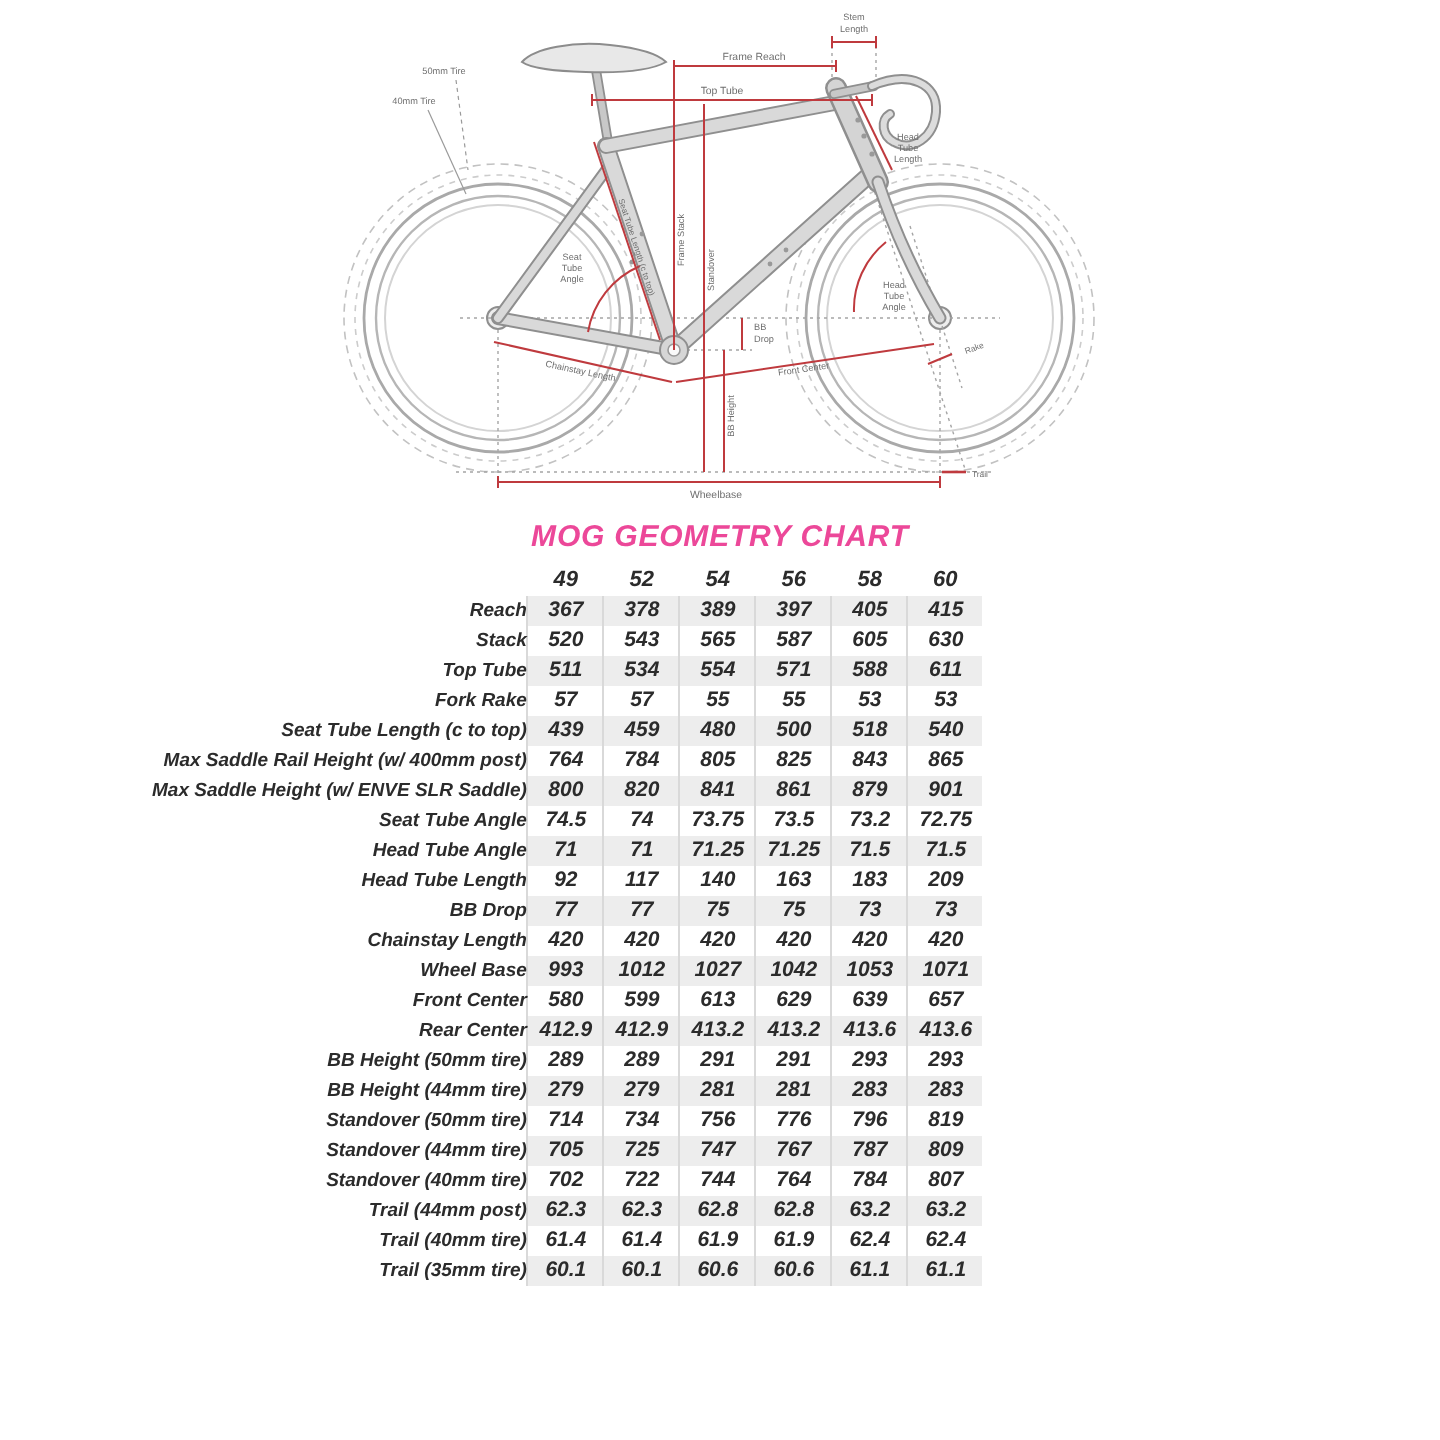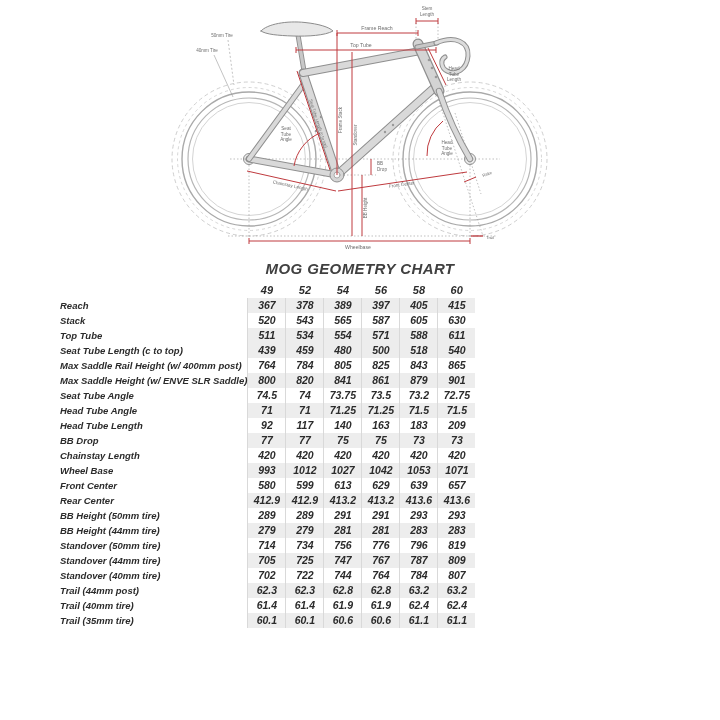--- a/index.html
+++ b/index.html
@@ -4,27 +4,27 @@
 <style>
   html,body{margin:0;padding:0;background:#ffffff;width:720px;height:720px;overflow:hidden;
     font-family:"Liberation Sans",sans-serif;}
   .page{width:720px;height:720px;background:#fff;}
   svg{display:block;}
   .dlabel,.dlabel-sm,.dlabel-xs{fill:#6e6e6e;font-family:"Liberation Sans",sans-serif;}
   .dlabel{font-size:5.2px;}
   .dlabel-sm{font-size:4.6px;}
   .dlabel-xs{font-size:4.2px;}
   .page-title{margin:2px 0 6px 0;text-align:center;font-style:italic;font-weight:bold;
-    font-size:15px;letter-spacing:.4px;color:#404040;}
-  table.geo{border-collapse:collapse;margin-left:60px;table-layout:fixed;}
+    font-size:15px;letter-spacing:.4px;color:#ec4899;}
+  table.geo{border-collapse:collapse;margin-left:76px;table-layout:fixed;}
   table.geo th,table.geo td{padding:0;height:15px;line-height:15px;white-space:nowrap;
     font-style:italic;font-weight:bold;color:#2b2b2b;}
   th.corner{width:180px;}
   th.colh{width:37px;text-align:center;font-size:11px;height:16px;}
-  th.rlabel{width:180px;text-align:left;padding-right:9px;font-size:9.5px;}
+  th.rlabel{width:180px;text-align:right;padding-right:9px;font-size:9.5px;}
   td.val{width:37px;text-align:center;font-size:10.5px;border-left:1px solid #d9d9d9;}
   tr.stripe td.val{background:#ededed;}
 </style>
 </head>
 <body>
 
 <div class="page">
 
   <svg width="720" height="258" viewBox="0 0 720 258">
 
@@ -191,20 +191,29 @@
         </tr>
         <tr class="stripe">
           <th class="rlabel">Top Tube</th>
           <td class="val">511</td>
           <td class="val">534</td>
           <td class="val">554</td>
           <td class="val">571</td>
           <td class="val">588</td>
           <td class="val">611</td>
         </tr>
+        <tr>
+          <th class="rlabel">Fork Rake</th>
+          <td class="val">57</td>
+          <td class="val">57</td>
+          <td class="val">55</td>
+          <td class="val">55</td>
+          <td class="val">53</td>
+          <td class="val">53</td>
+        </tr>
         <tr class="stripe">
           <th class="rlabel">Seat Tube Length (c to top)</th>
           <td class="val">439</td>
           <td class="val">459</td>
           <td class="val">480</td>
           <td class="val">500</td>
           <td class="val">518</td>
           <td class="val">540</td>
         </tr>
         <tr>

